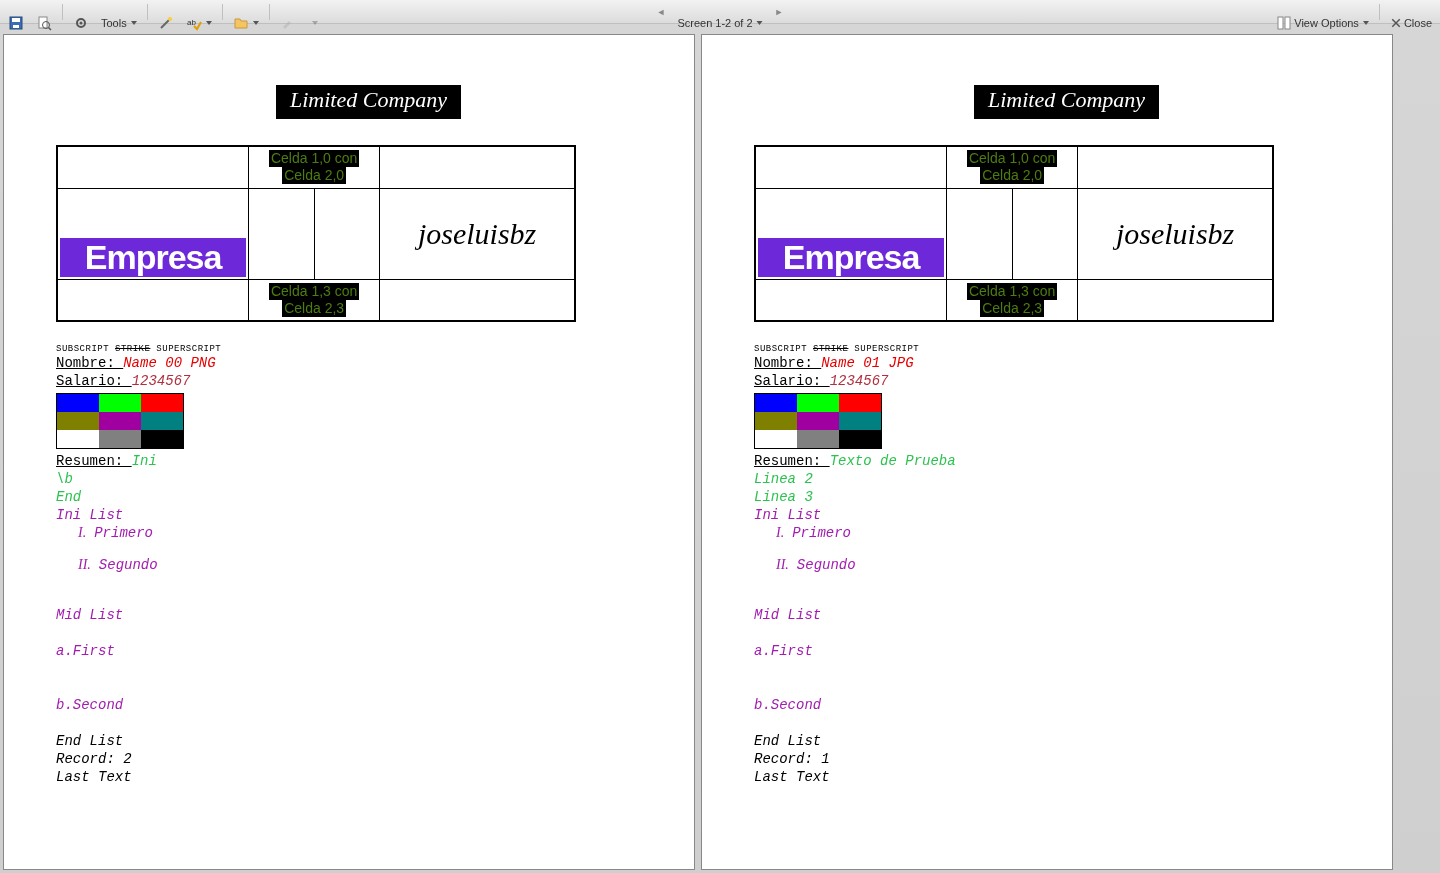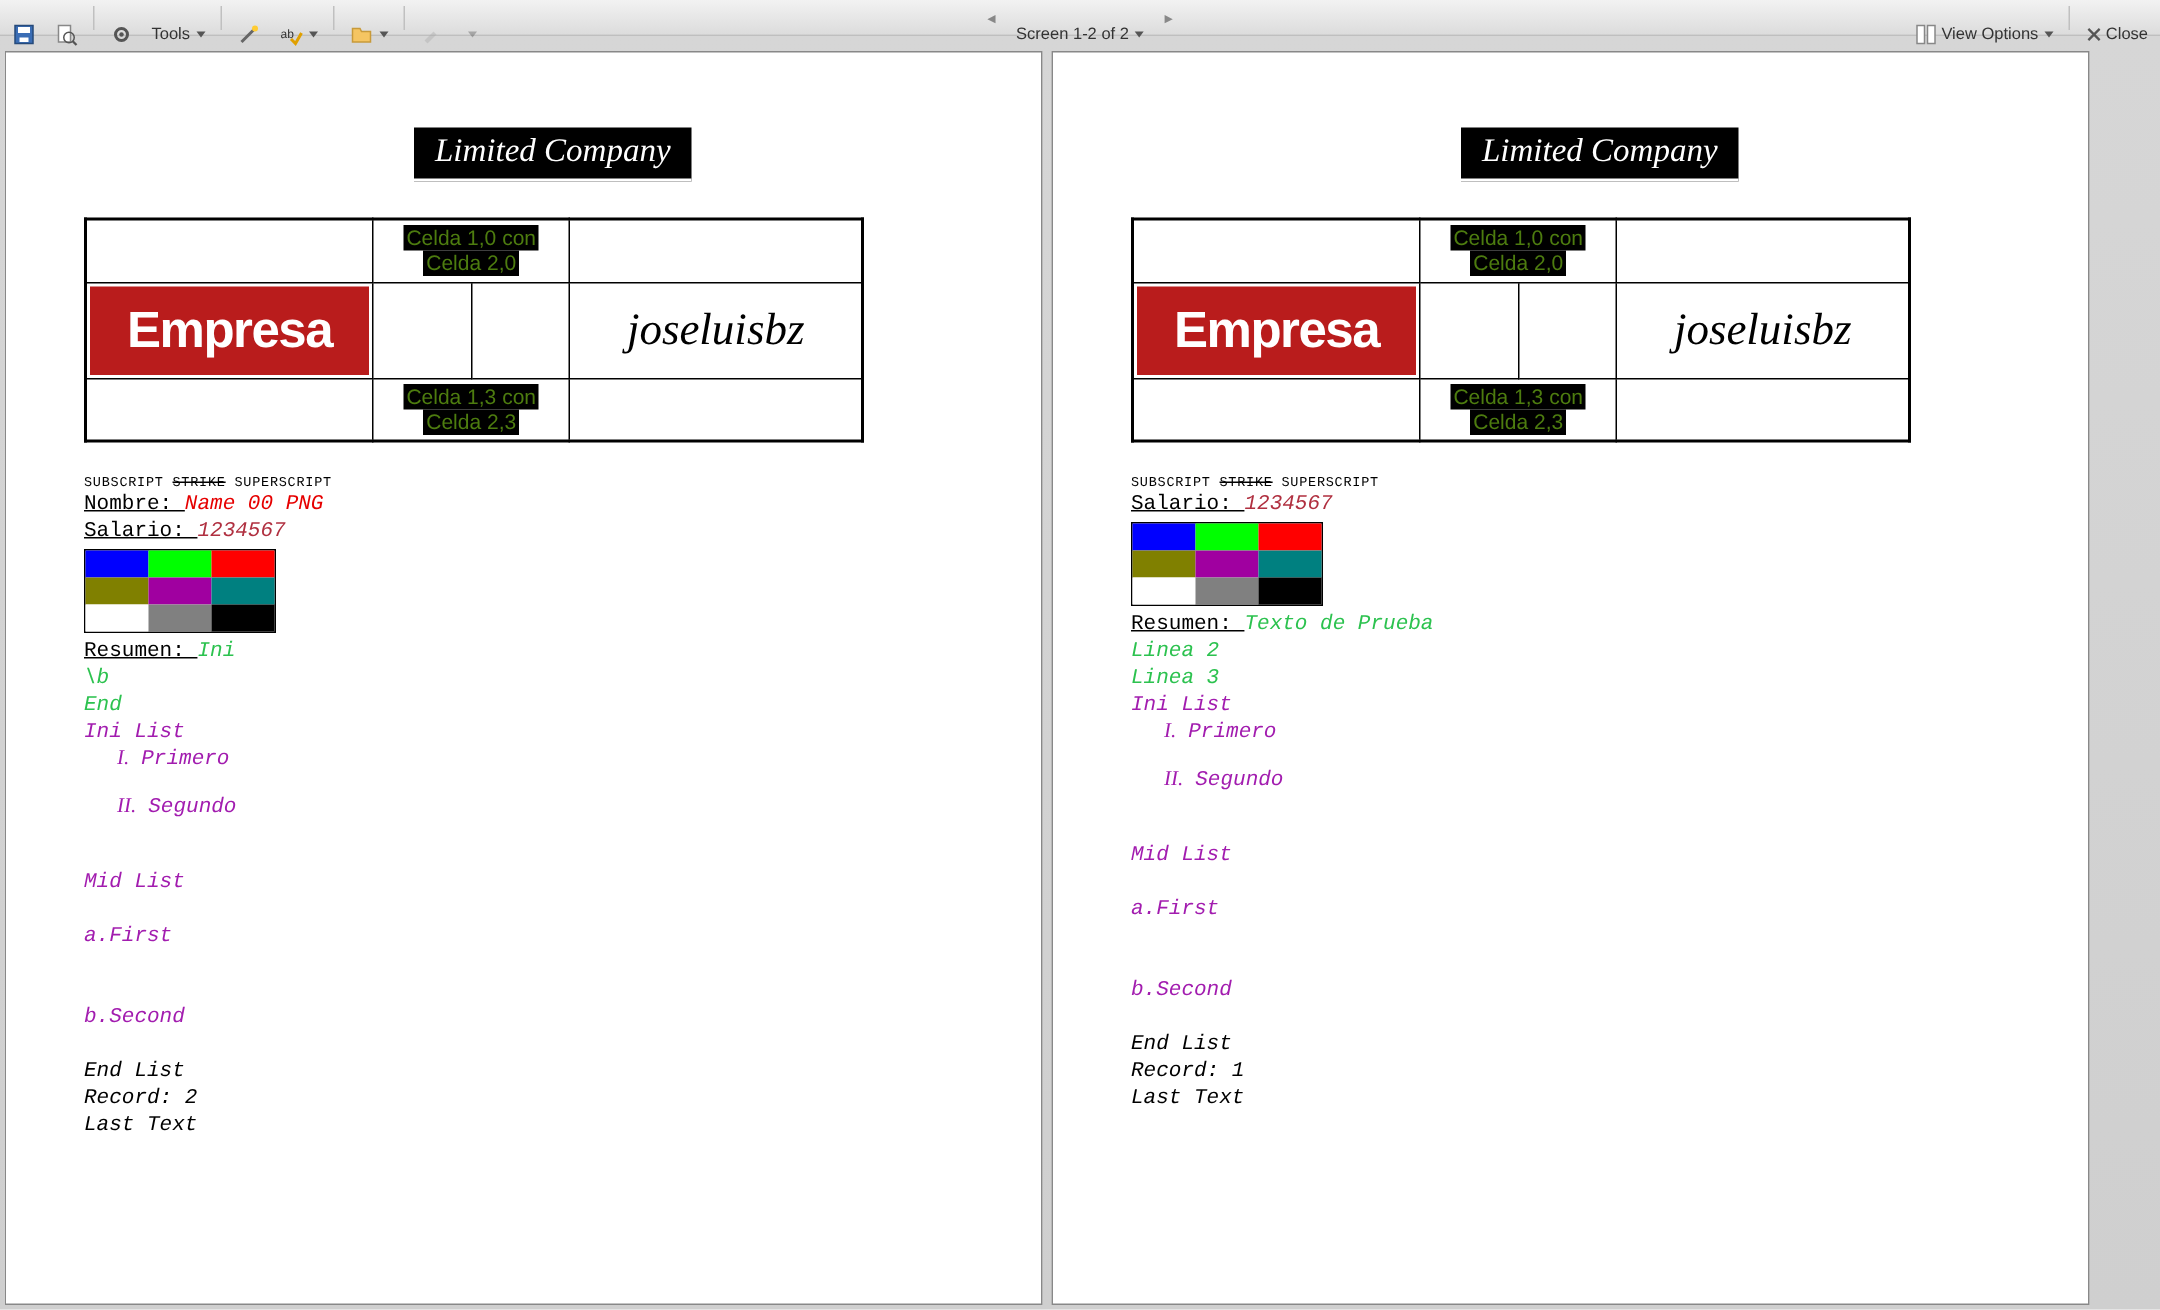--- a/index.html
+++ b/index.html
@@ -95,27 +95,28 @@
     height: 42px;
     padding: 2px;
     font-size: 14px;
     text-align: center;
   }
   .w-lg { width: 192px; }
   .w-sm1 { width: 66px; }
   .w-sm2 { width: 66px; }
   .w-md { width: 196px; }
   .empresa-box {
-    background: #b91c1c; color: #fff;
+    background: #6d28d9; color: #fff;
     font-family: Arial, sans-serif;
     font-weight: 900;
     font-size: 34px;
     letter-spacing: -1px;
     display: block;
-    padding: 10px 4px;
+    padding: 0 4px;
+    margin-top: 47px;
   }
   .celda-chip {
     background: #000; color: #4d7c0f;
     font-size: 14px; line-height: 17px;
     padding: 0 2px;
     display: inline-block;
   }
   .jose {
     font-family: "Brush Script MT", cursive;
     font-style: italic;
@@ -344,20 +345,23 @@
       </tr>
     </tbody>
       </table>
 
     <div class="sub">
       <span>SUBSCRIPT</span>
       <span class="strike">STRIKE</span>
       <span>SUPERSCRIPT</span>
     </div>
     <div class="mono">
+      <span class="underline">Nombre: </span><span class="italic red">Name 01 JPG</span>
+    </div>
+    <div class="mono">
       <span class="underline">Salario: </span><span class="italic crimson">1234567</span>
     </div>
 
     <div class="grid-swatch">
         <div style="background: rgb(0, 0, 255);"></div>
         <div style="background: rgb(0, 255, 0);"></div>
         <div style="background: rgb(255, 0, 0);"></div>
         <div style="background: rgb(128, 128, 0);"></div>
         <div style="background: rgb(160, 0, 160);"></div>
         <div style="background: rgb(0, 128, 128);"></div>

